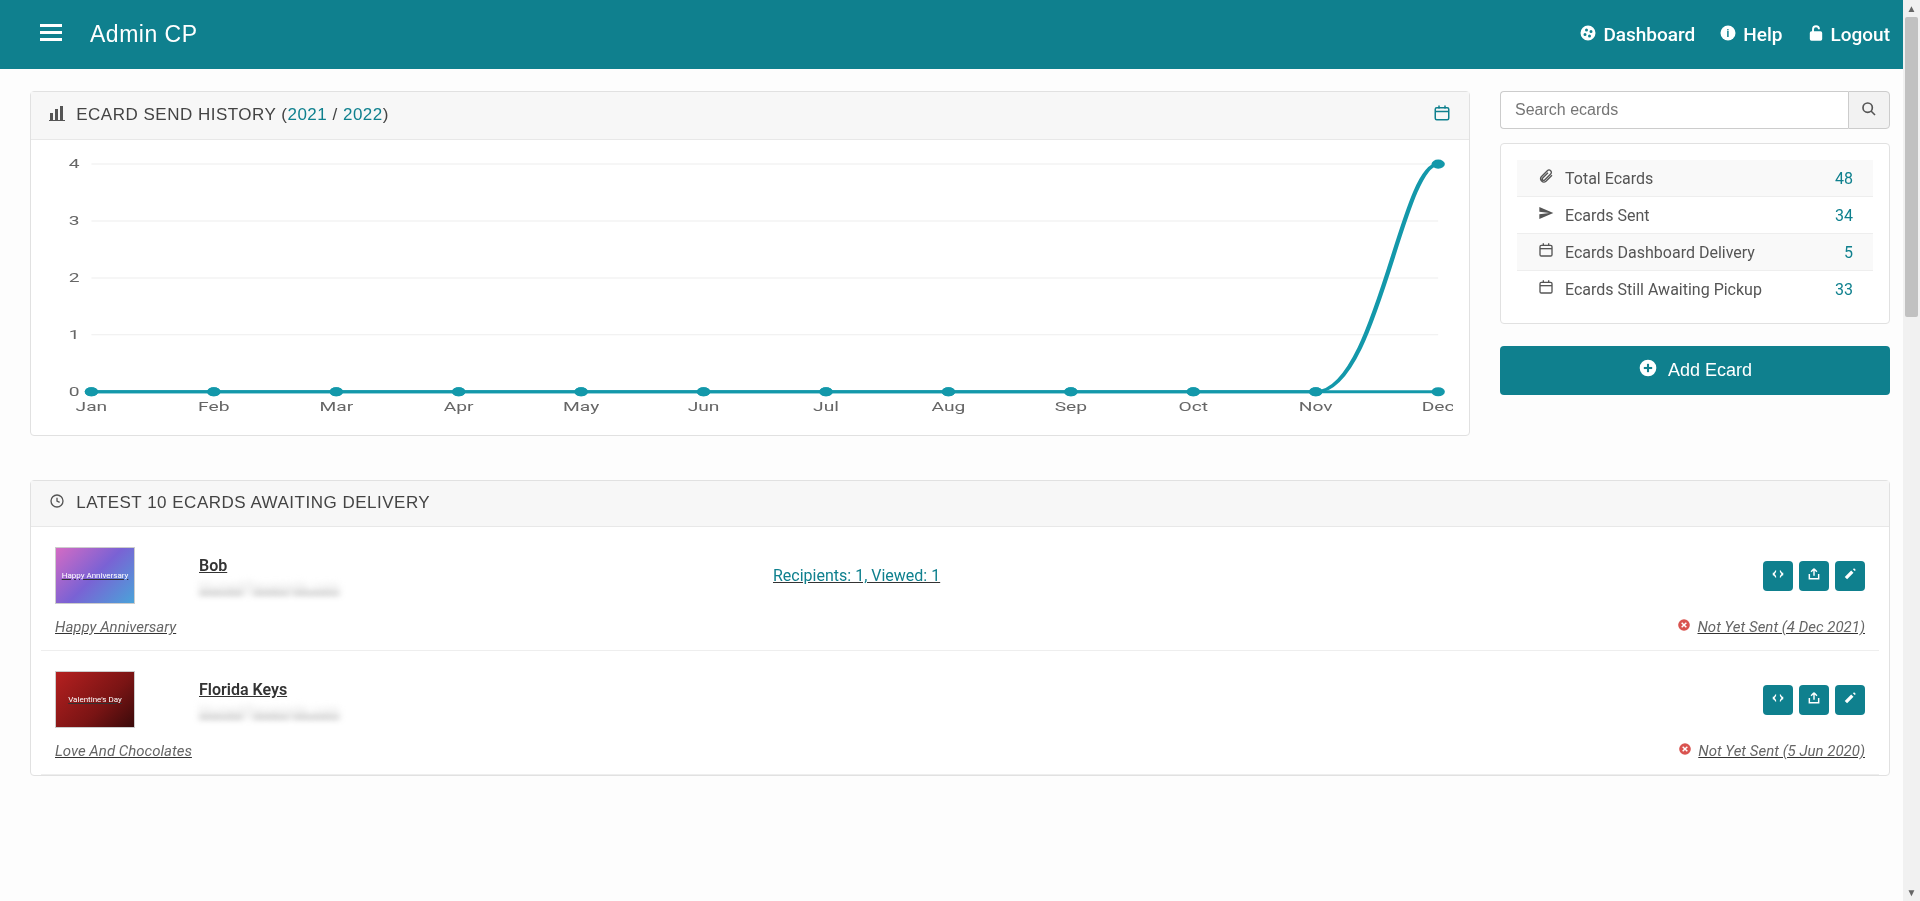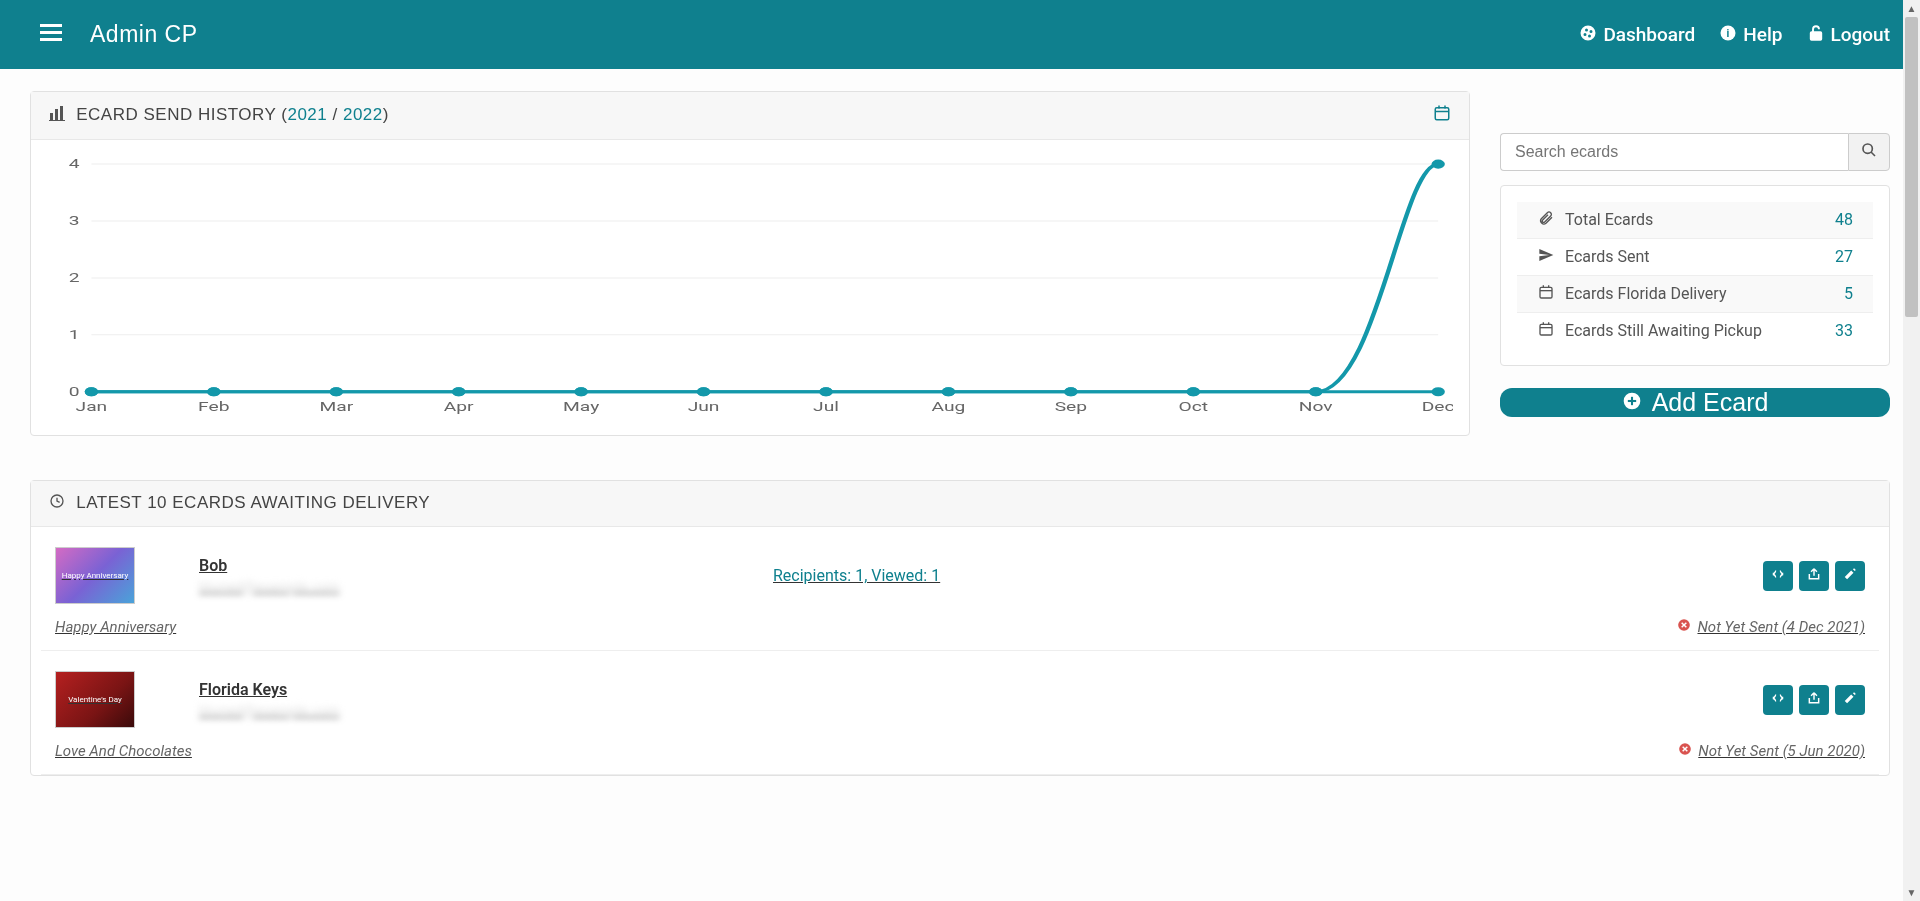--- a/index.html
+++ b/index.html
@@ -23,21 +23,21 @@
   .hamburger { cursor: pointer; font-size: 22px; }
   .brand { font-size: 23px; font-weight: 400; letter-spacing: 0.5px; font-family: "Segoe UI", Arial, sans-serif;}
   .topbar-right { display: flex; gap: 24px; font-size: 19px; font-weight: 500;}
   .topbar-right a { color: #fff; text-decoration: none; display: flex; gap: 6px; align-items: center; cursor: pointer;}
   .topbar-right .ico { font-size: 17px; }
 
   .content {
     padding: 22px 30px;
     display: flex;
     gap: 30px;
-    align-items: center;
+    align-items: flex-start;
   }
   .col-left { flex: 1; min-width: 0; }
   .col-right { width: 390px; flex-shrink: 0; }
 
   .panel {
     background: #fff;
     border: 1px solid #e1e1e1;
     border-radius: 4px;
     margin-bottom: 22px;
   }
@@ -98,23 +98,23 @@
   .stat-row:last-child { border-bottom: none; }
   .stat-label { display: flex; gap: 10px; align-items: center; }
   .stat-label .sico { width: 18px; text-align: center; color: #555; }
   .stat-val { color: #0f808e; font-size: 16px;}
 
   .add-btn {
     width: 100%;
     background: #0f808e;
     color: #fff;
     border: none;
-    border-radius: 12px;
-    padding: 0;
-    font-size: 25px;
+    border-radius: 4px;
+    padding: 12px;
+    font-size: 18px;
     cursor: pointer;
     display: flex; gap: 10px; align-items: center; justify-content: center;
   }
 
   .full-panel { margin: 0 30px 22px 30px; background:#fff; border:1px solid #e1e1e1; border-radius:4px; }
 
   .ecard-row { padding: 20px 10px 0 10px; text-decoration: underline; }
   .ecard-top { display: flex; align-items: center; gap: 64px; padding: 0 14px;}
   .thumb {
     width: 80px; height: 57px; border: 1px solid #ccc; padding:1px;
@@ -321,31 +321,31 @@
           </span>
           <span class="stat-val">48</span>
         </div>
         <div class="stat-row">
           <span class="stat-label">
             <span class="sico"><svg width="16" height="16" viewBox="0 0 24 24" fill="#555">
                 <path d="M2 21l21-9L2 3v7l15 2-15 2z"></path>
               </svg></span>
             <span>Ecards Sent</span>
           </span>
-          <span class="stat-val">27</span>
+          <span class="stat-val">34</span>
         </div>
         <div class="stat-row">
           <span class="stat-label">
             <span class="sico"><svg width="16" height="16" viewBox="0 0 24 24" fill="none" stroke="#555" stroke-width="2">
                 <rect x="3" y="5" width="18" height="16" rx="2"></rect>
                 <line x1="3" y1="10" x2="21" y2="10"></line>
                 <line x1="8" y1="2" x2="8" y2="6"></line>
                 <line x1="16" y1="2" x2="16" y2="6"></line>
               </svg></span>
-            <span>Ecards Florida Delivery</span>
+            <span>Ecards Dashboard Delivery</span>
           </span>
           <span class="stat-val">5</span>
         </div>
         <div class="stat-row">
           <span class="stat-label">
             <span class="sico"><svg width="16" height="16" viewBox="0 0 24 24" fill="none" stroke="#555" stroke-width="2">
                 <rect x="3" y="5" width="18" height="16" rx="2"></rect>
                 <line x1="3" y1="10" x2="21" y2="10"></line>
                 <line x1="8" y1="2" x2="8" y2="6"></line>
                 <line x1="16" y1="2" x2="16" y2="6"></line>

